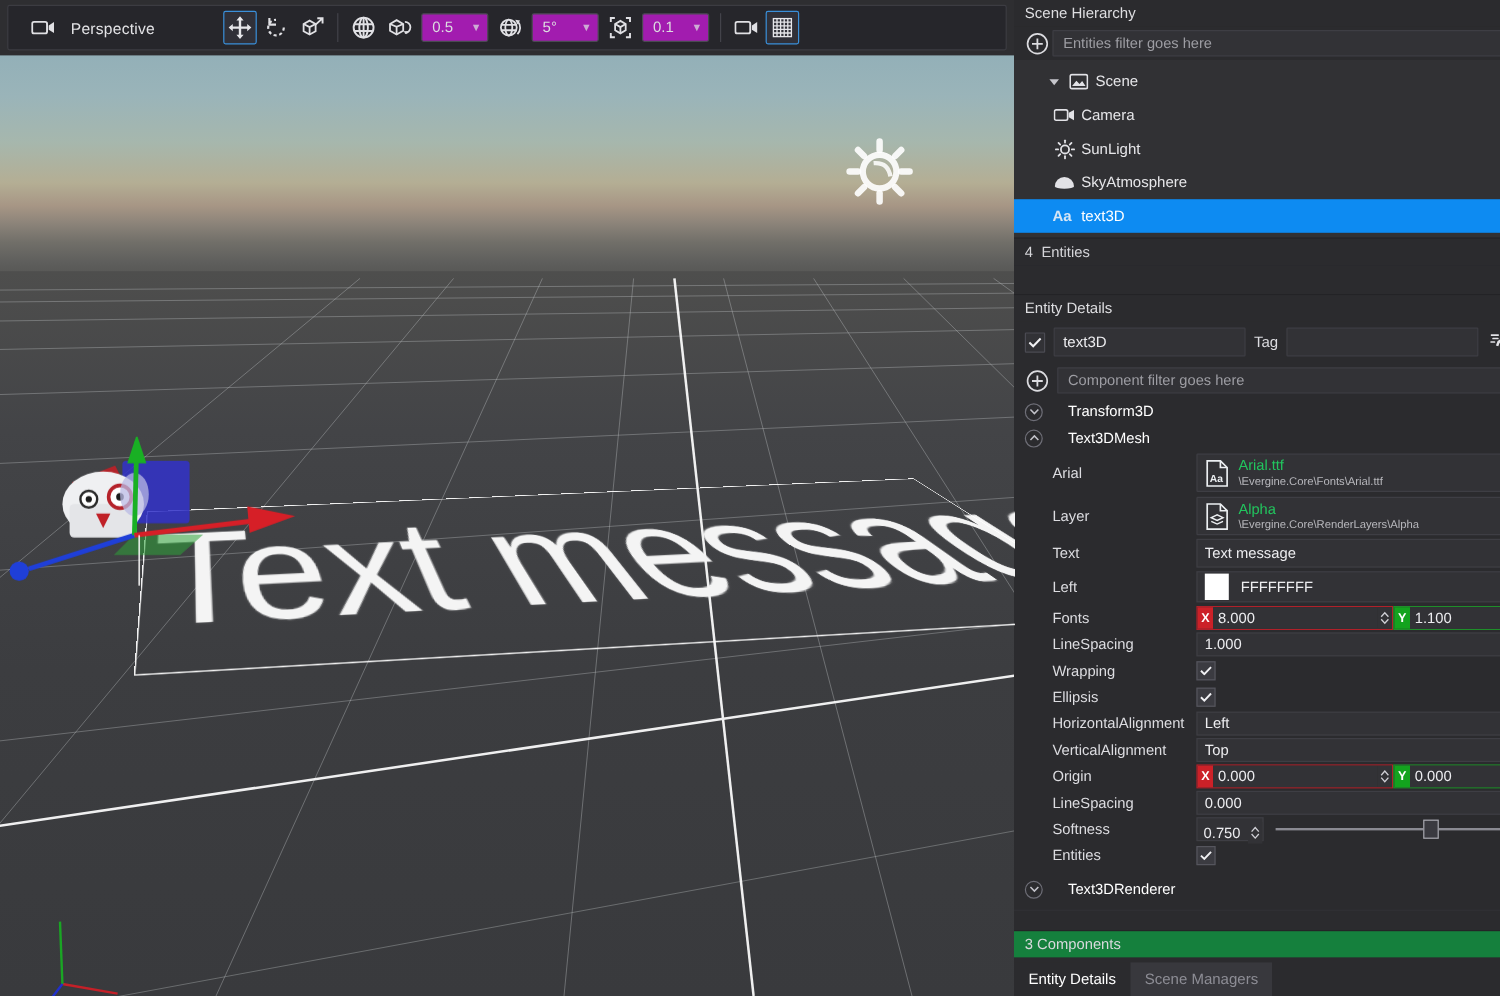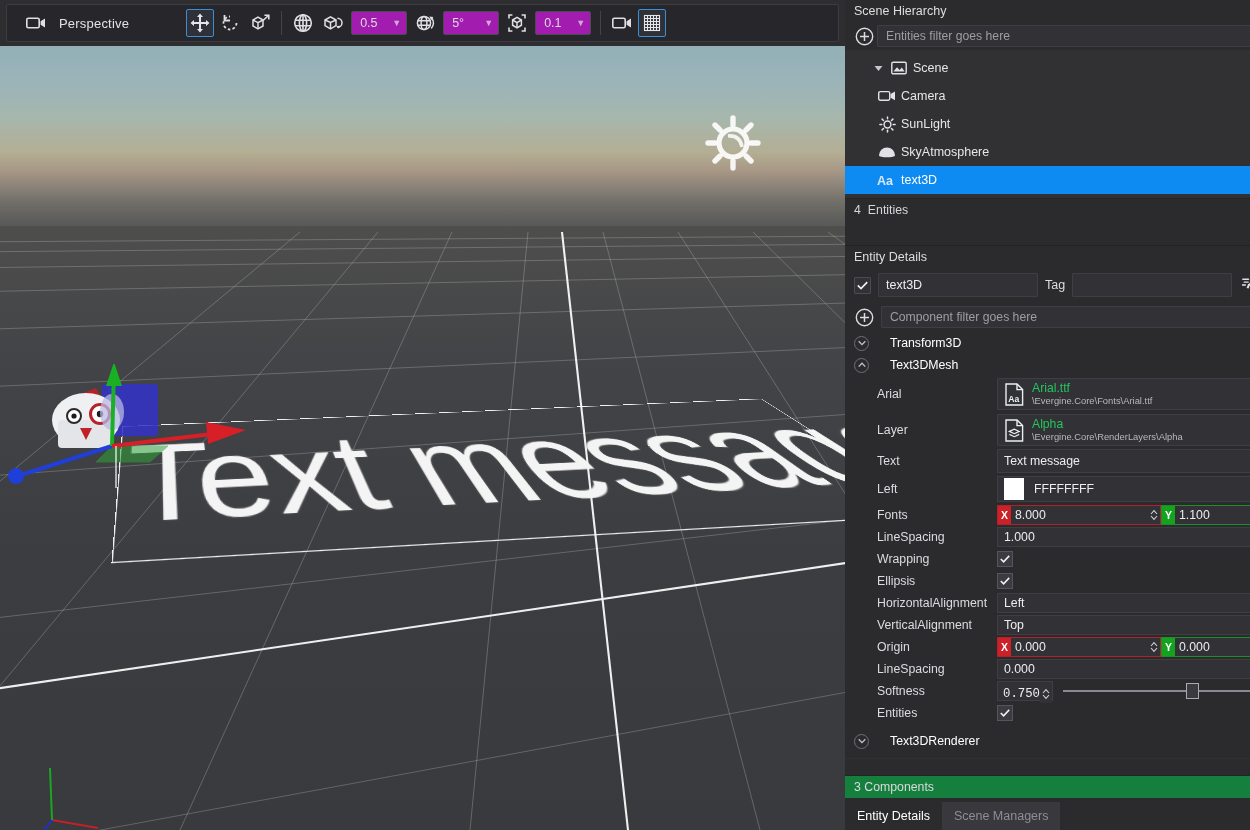--- a/index.html
+++ b/index.html
@@ -195,21 +195,21 @@
           justify-content:center; background:#323236; height:18px; cursor:pointer; }
 
   .numfield {
     flex:1; height:20px; background:#323236; border:1px solid #3e3e44;
     display:flex; align-items:center; padding:0 0 0 6px; color:#ededf0; font-size:12.3px;
   }
   .numfield .v { flex:1; }
 
   .smallnum {
     width:56px; height:20px; background:#323236; border:1px solid #3e3e44;
-    display:flex; align-items:center; padding:6px 0 0 5px; color:#ededf0; font-size:12.3px;font-family:Liberation Mono, monospace;
+    display:flex; align-items:center; padding:6px 0 0 5px; color:#ededf0; font-size:12.3px;
   }
   .slider { flex:1; height:20px; position:relative; margin-left:10px; margin-right:4px; cursor:pointer; }
   .slider .track { position:absolute; left:0; right:0; top:9px; height:2px; background:#8a8a92; }
   .slider .knob { position:absolute; top:2px; width:13px; height:16px; background:#3a3a40;
                   border:1px solid #a9a9b0; }
 
   .dropdown {
     flex:1; height:20px; background:#323236; border:1px solid #3e3e44;
     display:flex; align-items:center; justify-content:space-between;
     padding:0 5px 0 6px; color:#ededf0; font-size:12.3px; cursor:pointer;

